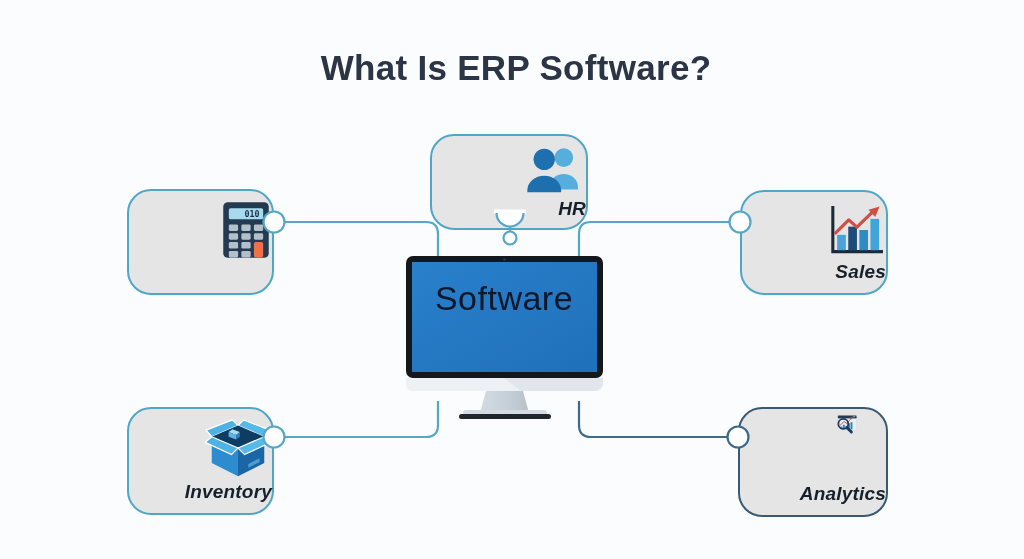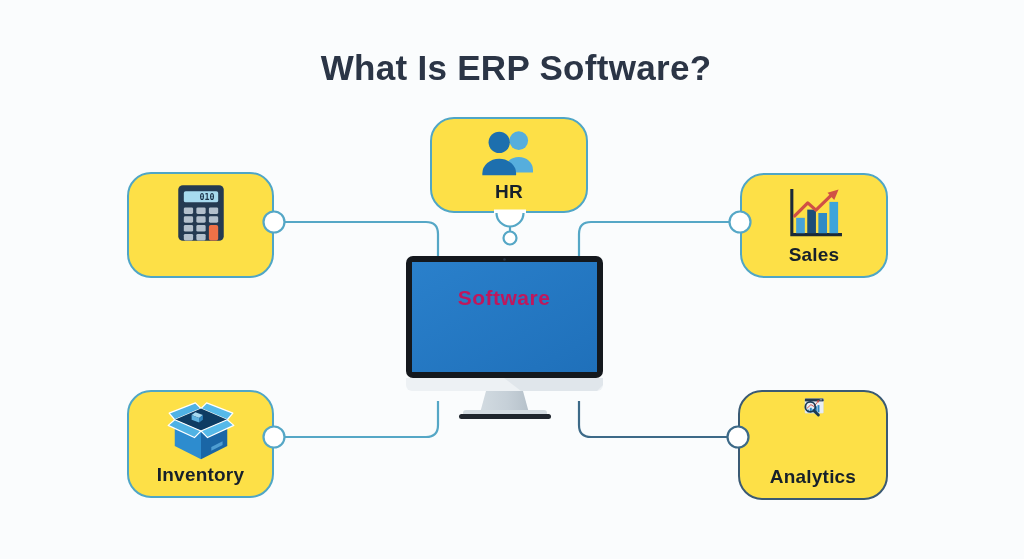--- a/index.html
+++ b/index.html
@@ -9,42 +9,43 @@
     font-family:"Liberation Sans","DejaVu Sans",sans-serif;
   }
   .title{
     position:absolute;left:0;top:44px;width:100%;
     text-align:center;font-size:35px;font-weight:700;color:#2b3546;
     letter-spacing:.3px;margin:4px;
   }
   .layer{position:absolute;left:0;top:0;width:1024px;height:559px;}
   .connectors{z-index:3;pointer-events:none;}
   .module{
-    position:absolute;background:#fde047;
+    position:absolute;background:#e5e5e5;
     border:2.2px solid #4fa6c6;border-radius:24px;
     box-sizing:border-box;display:flex;flex-direction:column;
-    align-items:center;justify-content:space-between;z-index:2;
+    align-items:flex-end;justify-content:space-between;z-index:2;margin-top:17px;
   }
   .module.dark{border-color:#3a5a74;gap:48px;}
   .module .label{
     font-size:19px;font-weight:600;color:#16202b;letter-spacing:.2px;
     line-height:22px;
+    font-style:italic;
   }
   .box-hr{left:430px;top:117px;width:158px;height:96px;padding:9px 0 8px;}
   .box-accounting{left:127px;top:172px;width:147px;height:106px;padding:9px 0 10px;}
   .box-sales{left:740px;top:173px;width:148px;height:105px;padding:11px 0 10px;}
   .box-inventory{left:127px;top:390px;width:147px;height:108px;padding:9px 0 10px;}
   .box-analytics{left:738px;top:390px;width:150px;height:110px;padding:5px 0 10px;}
   .monitor{position:absolute;left:401px;top:252px;z-index:5;}
   .screen-text{
     position:absolute;left:401px;top:281px;width:206px;z-index:6;
     text-align:center;color:#ffffff;pointer-events:none;
   }
   .screen-text .l1{font-size:31px;font-weight:700;letter-spacing:1px;line-height:33px;}
-  .screen-text .l2{font-size:21px;font-weight:700;letter-spacing:.5px;line-height:30px;margin-top:2px;color:#be185d;}
+  .screen-text .l2{font-size:34px;font-weight:400;letter-spacing:.5px;line-height:30px;margin-top:2px;color:#0f172a;}
 </style>
 </head>
 <body>
 
 <div class="stage">
 
   <h1 class="title">What Is ERP Software?</h1>
 
   <svg class="layer connectors" viewBox="0 0 1024 559" xmlns="http://www.w3.org/2000/svg">
 

